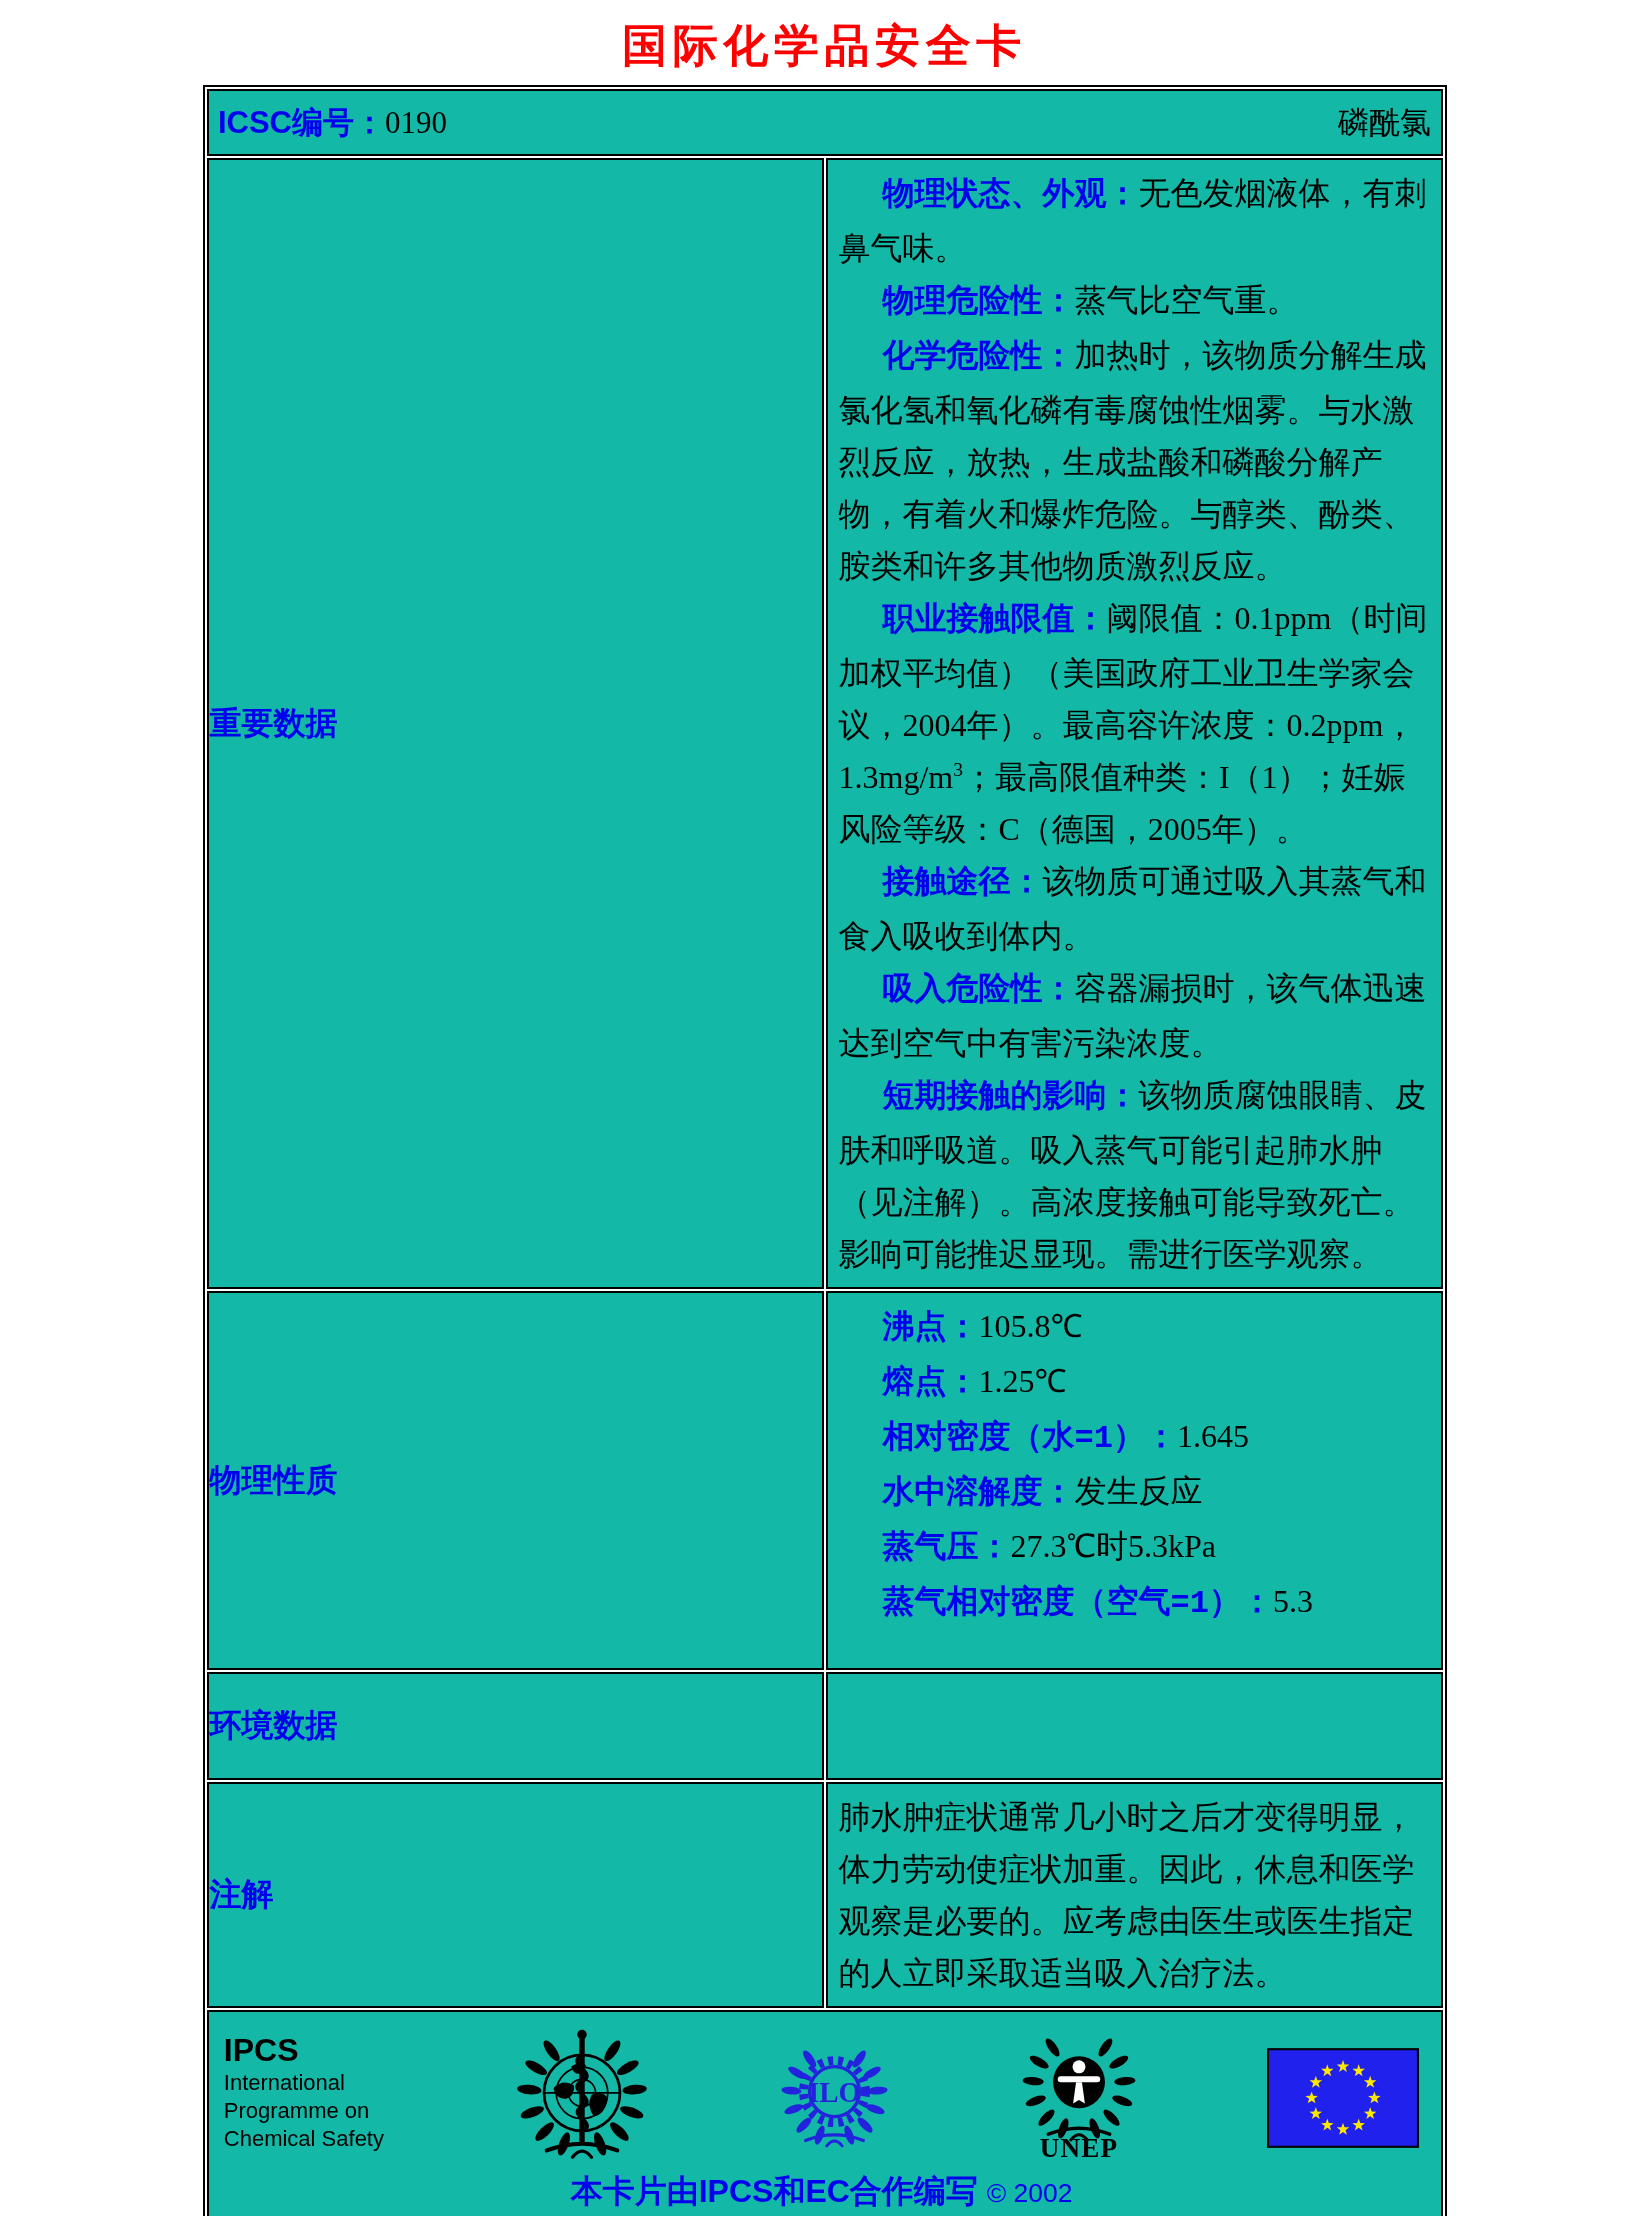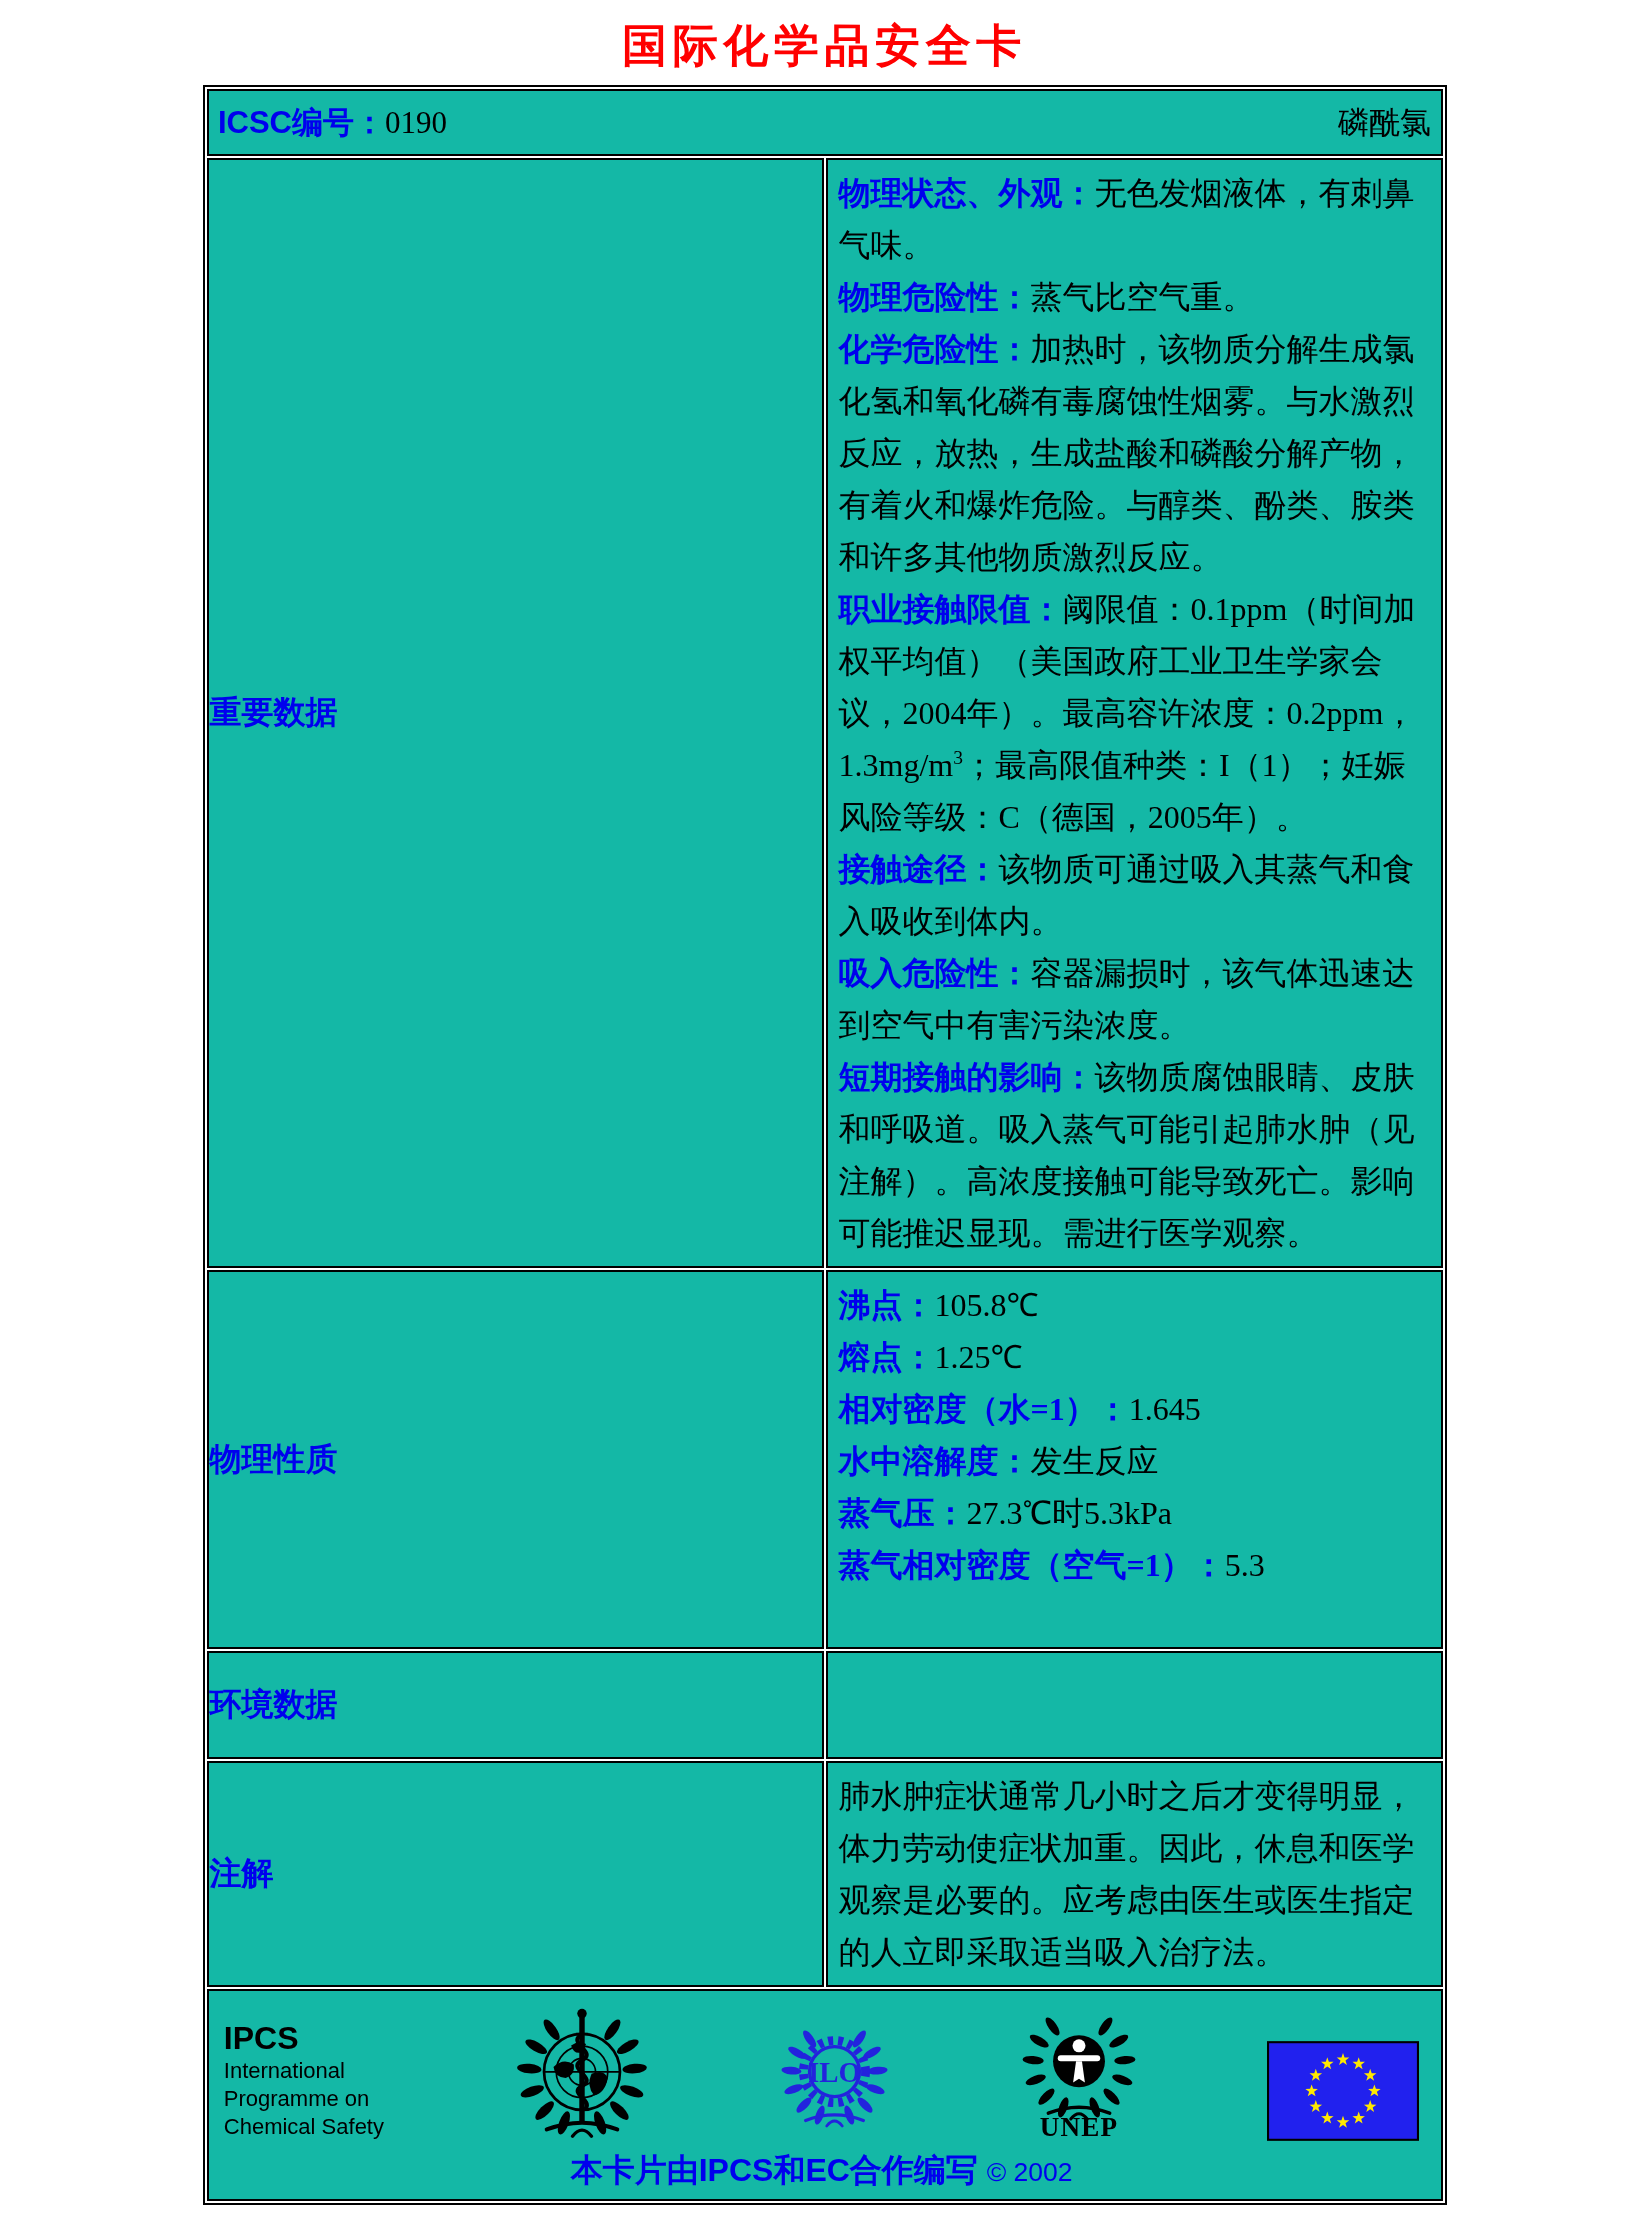--- a/index.html
+++ b/index.html
@@ -20,40 +20,40 @@
   td.cell { border:2.1px solid #000; background:#14b8a6; box-sizing:border-box; overflow:hidden; }
 
   td.label-cell { width:171px; text-align:left; vertical-align:middle; }
   .section-label { color:#0000ee; font-family:"Liberation Sans", sans-serif; font-weight:bold; font-size:32px; }
 
   td.content-cell {
     vertical-align:top; padding:7px 11px;
     font-family:"Liberation Serif", serif; font-size:32px; line-height:52px; color:#000;
   }
   .field { margin:0; }
-  .field-label { color:#0000ee; font-family:Liberation Serif, serif; font-weight:bold; }
+  .field-label { color:#0000ee; font-family:Liberation Mono, monospace; font-weight:bold;margin-left:44px; }
   .sup { font-size:19.5px; vertical-align:super; line-height:0; }
 
   td.h-r1 { height:67px; }
   td.h-r2 { height:749px; }
   td.h-r3 { height:379px; }
   td.h-r4 { height:108px; }
   td.h-r5 { height:189px; }
   td.h-r6 { height:43px; }
   td.h-r7 { height:202px; vertical-align:top; }
 
   .header-flex {
     display:flex; justify-content:space-between; align-items:center;
     height:100%; padding:0 8.4px; font-size:31px;
   }
   .blue-sans { color:#0000ee; font-family:"Liberation Sans", sans-serif; font-weight:bold; }
   .black-serif { color:#000; font-family:"Liberation Serif", serif; }
 
   td.footer-cell { padding:11px 21px 5.6px 15.3px; }
-  .logos-flex { display:flex; justify-content:space-between; align-items:flex-end; }
+  .logos-flex { display:flex; justify-content:space-between; align-items:center; }
   .ipcs-acronym { font-family:"Liberation Sans", sans-serif; font-weight:bold; font-size:32px; color:#000; }
   .ipcs-line { font-family:"Liberation Sans", sans-serif; font-size:22px; line-height:28px; color:#000; }
   .eu-flag-wrap { margin-top:11px; }
   .caption { text-align:center; margin-top:8.4px; color:#0000ee;
              font-family:"Liberation Sans", sans-serif; font-weight:bold; font-size:32px; }
   .copyright { font-weight:normal; font-size:26.5px; }
 
   .logo-svg { display:block; }
 </style>
 </head>

